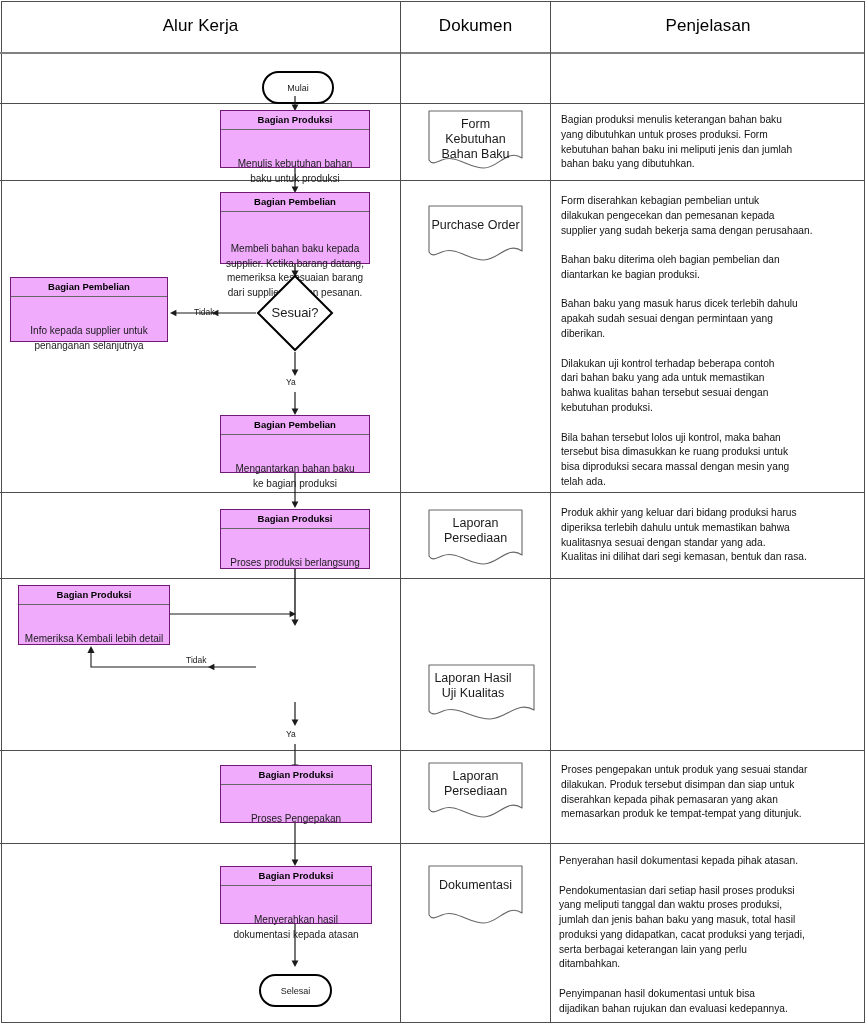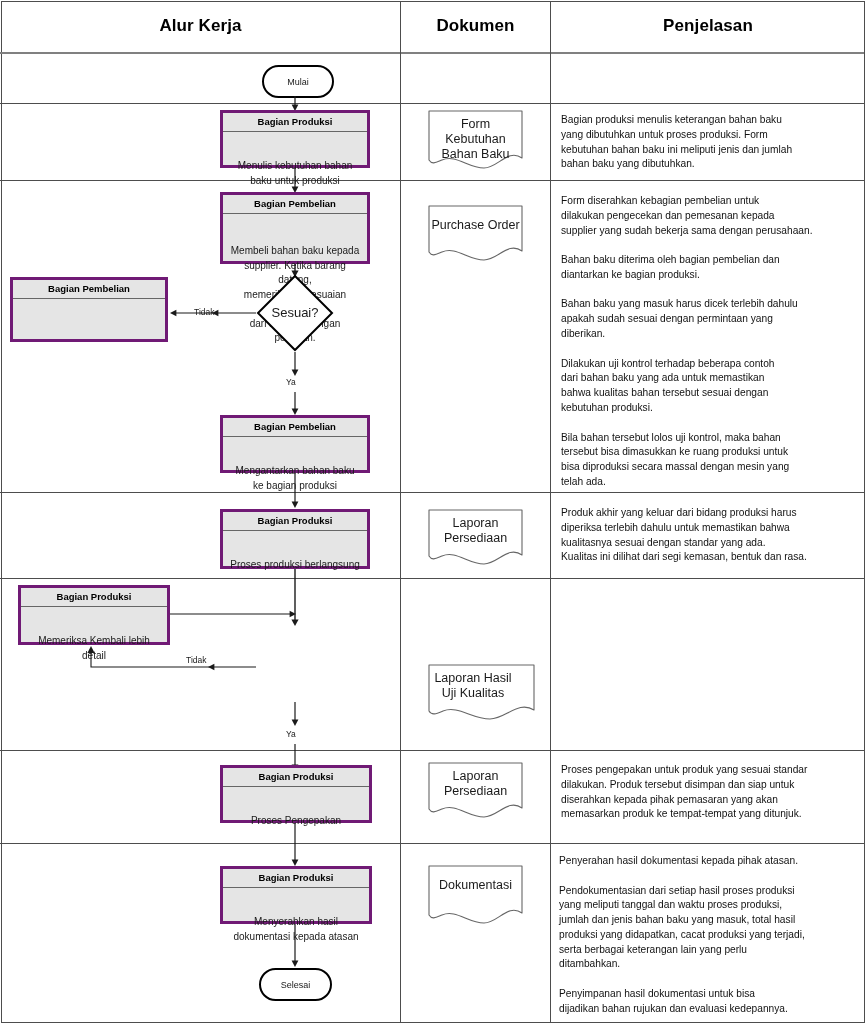--- a/index.html
+++ b/index.html
@@ -34,29 +34,29 @@
     position: absolute;
     width: 0;
     border-left: 1px solid #4d4d4d;
   }
 
   
   .col-head {
     position: absolute;
     top: 0; height: 52px;
     display: flex; align-items: center; justify-content: center;
-    font-size: 17px; font-weight: bold; color: #000;
+    font-size: 17px; font-weight: normal; color: #000;
     letter-spacing: .1px;
   }
 
   
   .pbox {
     position: absolute;
-    border: 3px solid #701a75;
-    background: #e5e5e5;
+    border: 1px solid #701a75;
+    background: #f0abfc;
     display: flex; flex-direction: column;
   }
   .pbox .pbox-title {
     border-bottom: 1px solid #666;
     font-size: 9.5px; font-weight: bold; color: #000;
     text-align: center;
     padding: 4px 2px 4px;
     line-height: 1.1;
   }
   .pbox .pbox-body {
@@ -71,21 +71,21 @@
   }
   .pbox.tall .pbox-body { align-items: flex-start; padding-top: 6px; }
 
   
   .oval {
     position: absolute;
     border: 2px solid #000;
     border-radius: 999px;
     background: #fff;
     display: flex; align-items: center; justify-content: center;
-    font-size: 9px; color: #1a1a1a;
+    font-size: 9px; color: #1a1a1a; margin-top: 6px;
   }
 
   
   .diamond-wrap { position: absolute; }
   .diamond-wrap svg { position: absolute; left: 0; top: 0; }
   .diamond-label {
     position: absolute; left: 0; top: 0;
     width: 100%; height: 100%;
     display: flex; align-items: center; justify-content: center;
     font-size: 13px; color: #1a1a1a; text-align: center;
@@ -208,20 +208,22 @@
     <svg width="92" height="12" viewBox="0 0 92 12">
       <line x1="88" y1="6" x2="6" y2="6" stroke="#1a1a1a" stroke-width="1.2"></line>
       <polygon points="2,6 8.4,2.8 8.4,9.2" fill="#1a1a1a"></polygon>
       <polygon points="44,6 50.4,2.8 50.4,9.2" fill="#1a1a1a"></polygon>
     </svg>
   </div>
   <div class="conn-label" style="left:194px; top:307px;">Tidak</div>
 
   <div class="pbox" style="left:10px; top:277px; width:158px; height:65px;">
     <div class="pbox-title">Bagian Pembelian</div>
+    <div class="pbox-body">Info kepada supplier untuk
+penanganan selanjutnya</div>
   </div>
 
   <div class="conn" style="left:288px; top:352px;">
     <svg width="14" height="26" viewBox="0 0 14 26">
       <line x1="7" y1="0" x2="7" y2="19" stroke="#1a1a1a" stroke-width="1.2"></line>
       <polygon points="7,24 3.6,17.6 10.4,17.6" fill="#1a1a1a"></polygon>
     </svg>
   </div>
   <div class="conn-label" style="left:286px; top:377px;">Ya</div>
   <div class="conn" style="left:288px; top:392px;">

